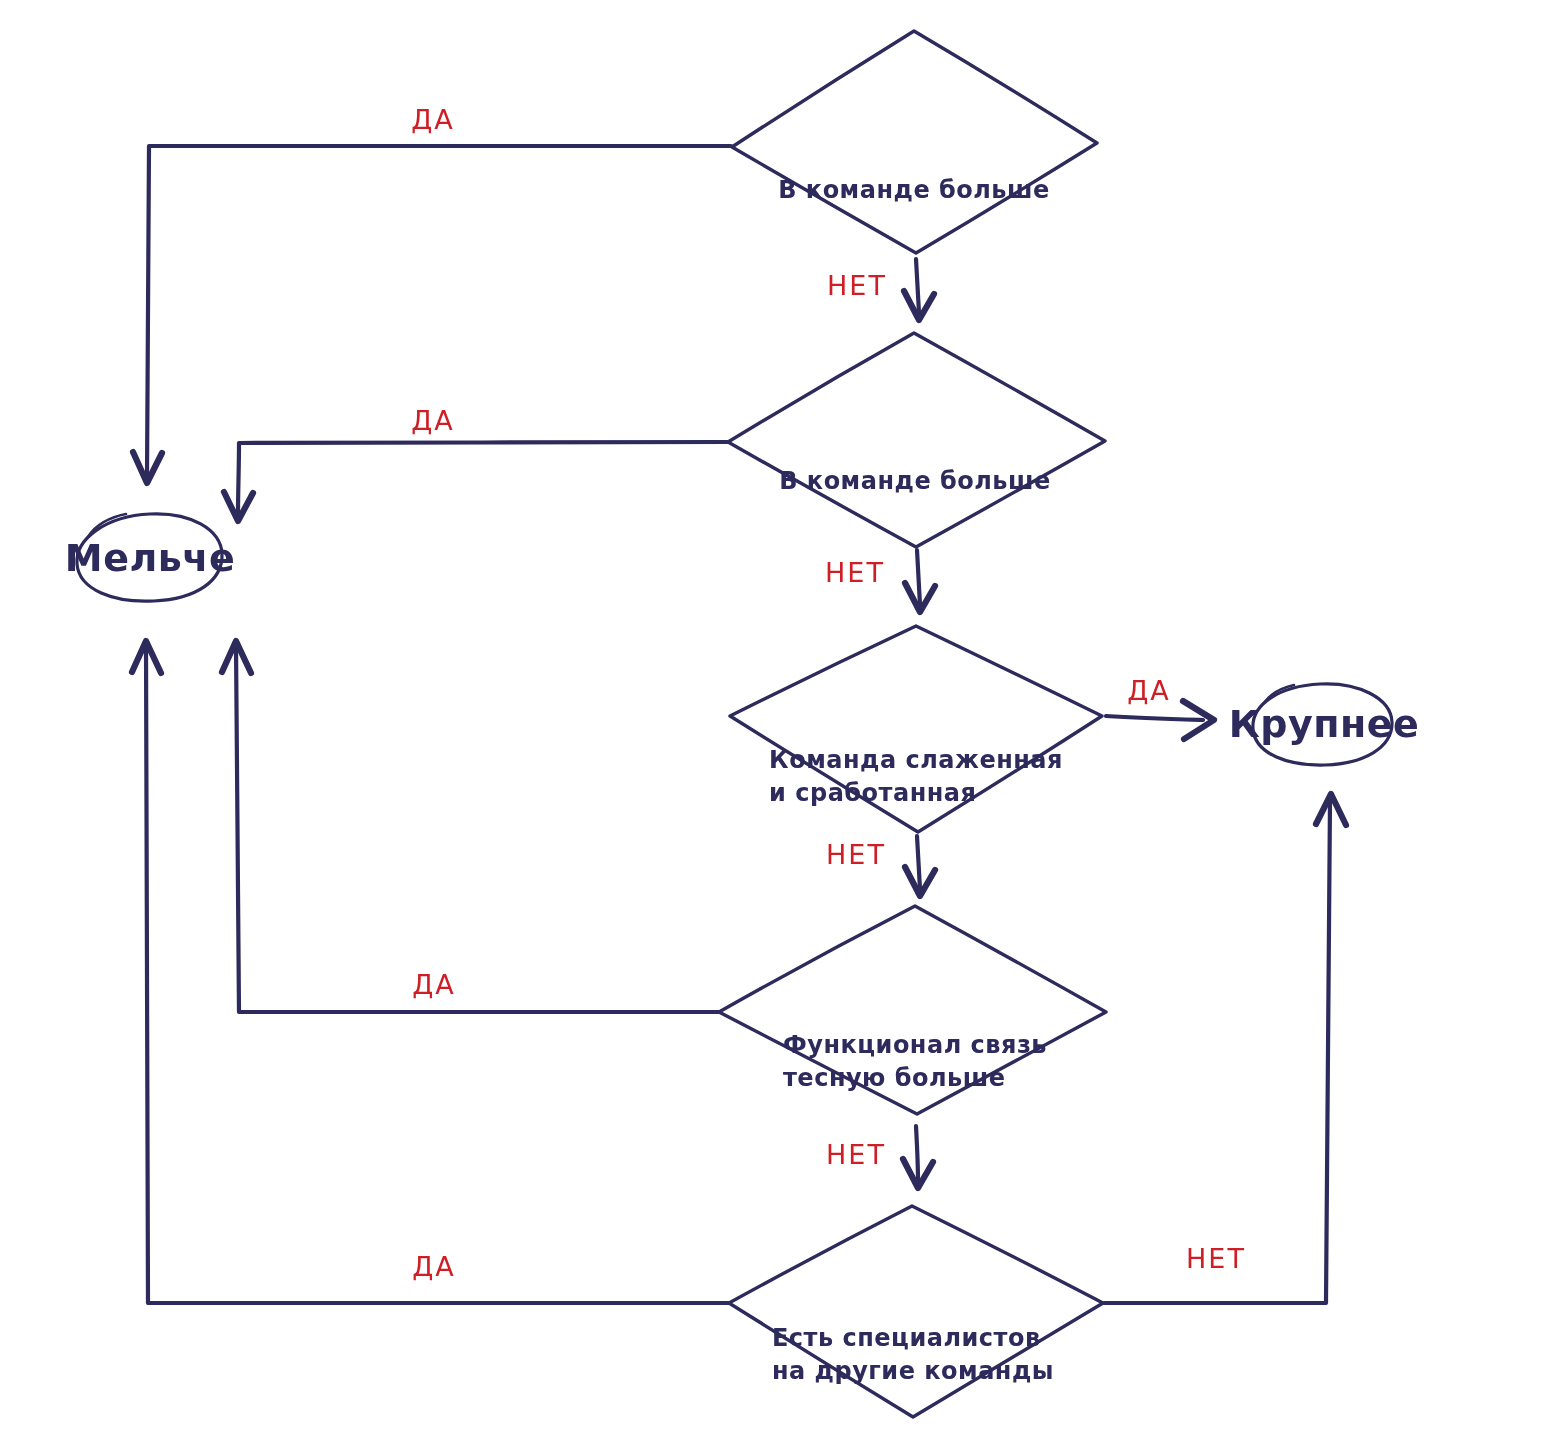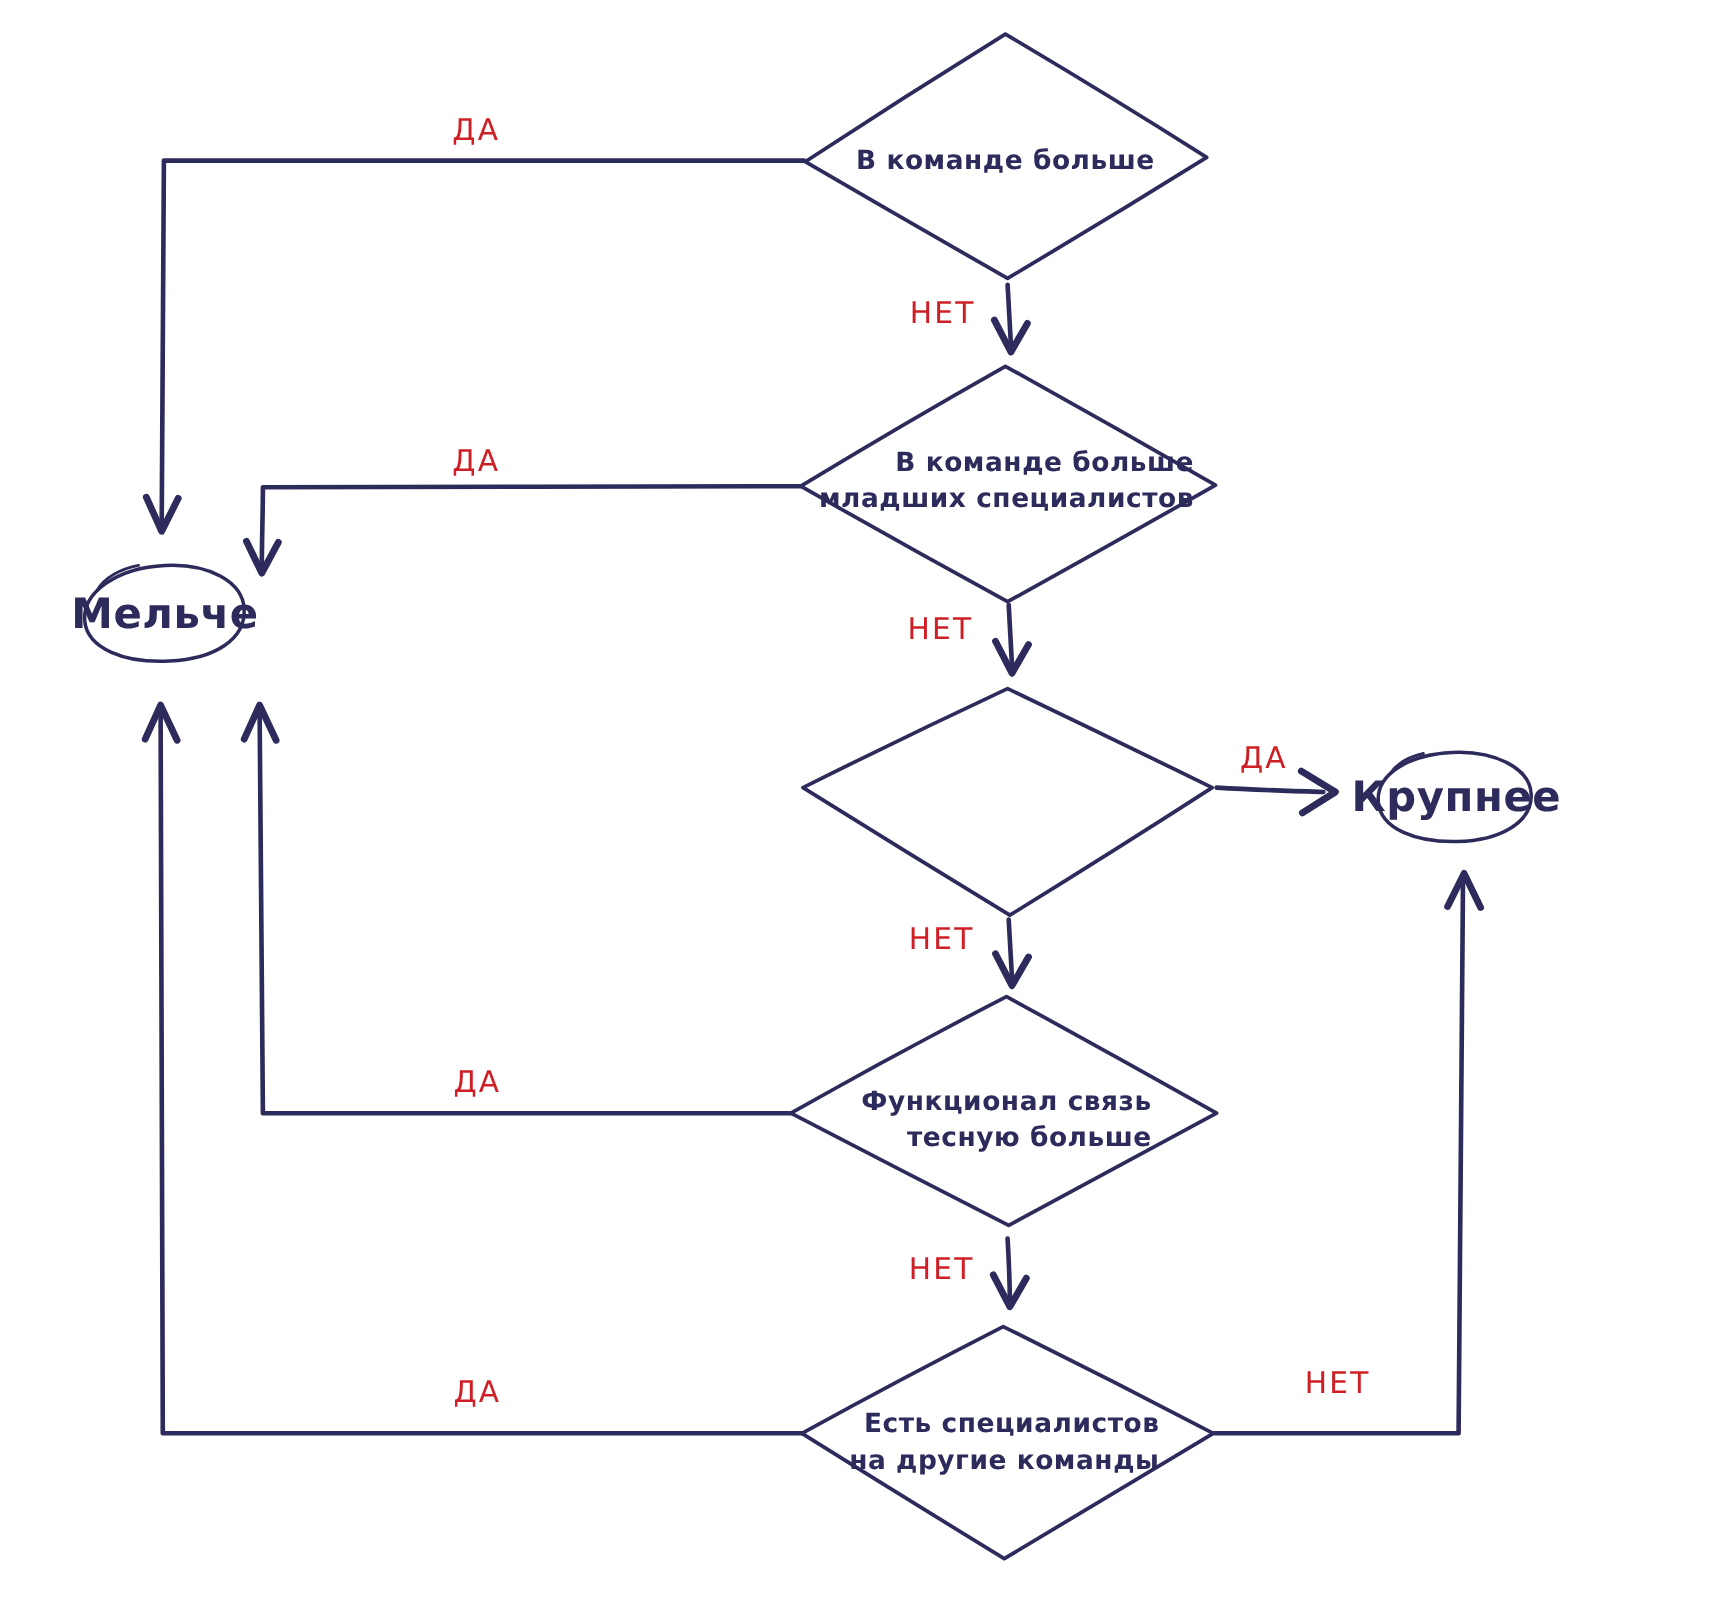--- a/index.html
+++ b/index.html
@@ -18,27 +18,28 @@
     stroke-linejoin:round;
   }
   .shape{stroke-width:3.4;}
   .blob{stroke-width:3.2;}
   .flourish{stroke-width:2.6;}
   .shaft{stroke-width:4.2;}
   .head{stroke-width:6.2;}
   .node-text{
     position:absolute;
     transform:translate(-50%,-50%);
-    text-align:right;
+    text-align:left;
     color:var(--ink,#2d2a5c);
     font-size:24px;
     font-weight:bold;
     line-height:33px;
     white-space:nowrap;
     letter-spacing:0.5px;
+    margin-top:44px;
   }
   .node-text span{display:block;}
   .terminal-text{
     position:absolute;
     transform:translate(-50%,-50%);
     color:var(--ink,#2d2a5c);
     font-size:38px;
     font-weight:bold;
     white-space:nowrap;
     letter-spacing:0.5px;
@@ -100,21 +101,24 @@
 
     <path class="ink shaft" d="M 1104 1303 C 1178 1303 1252 1303 1326 1303 C 1327 1135 1329 967 1330 800"></path>
     <path class="ink head" d="M 1316 824 L 1331 794 L 1346 825"></path>
   </svg>
 
   <div class="node-text" style="left:914px;top:146px;">
     <span>В команде больше</span>
   </div>
   <div class="node-text" style="left:915px;top:437px;">
     <span>В команде больше</span>
-    <span>младших специалистов</span>
+  </div>
+  <div class="node-text" style="left:916px;top:733px;">
+    <span>Команда слаженная</span>
+    <span>и сработанная</span>
   </div>
   <div class="node-text" style="left:915px;top:1018px;">
     <span>Функционал связь</span>
     <span>тесную больше</span>
   </div>
   <div class="node-text" style="left:913px;top:1311px;">
     <span>Есть специалистов</span>
     <span>на другие команды</span>
   </div>
 

